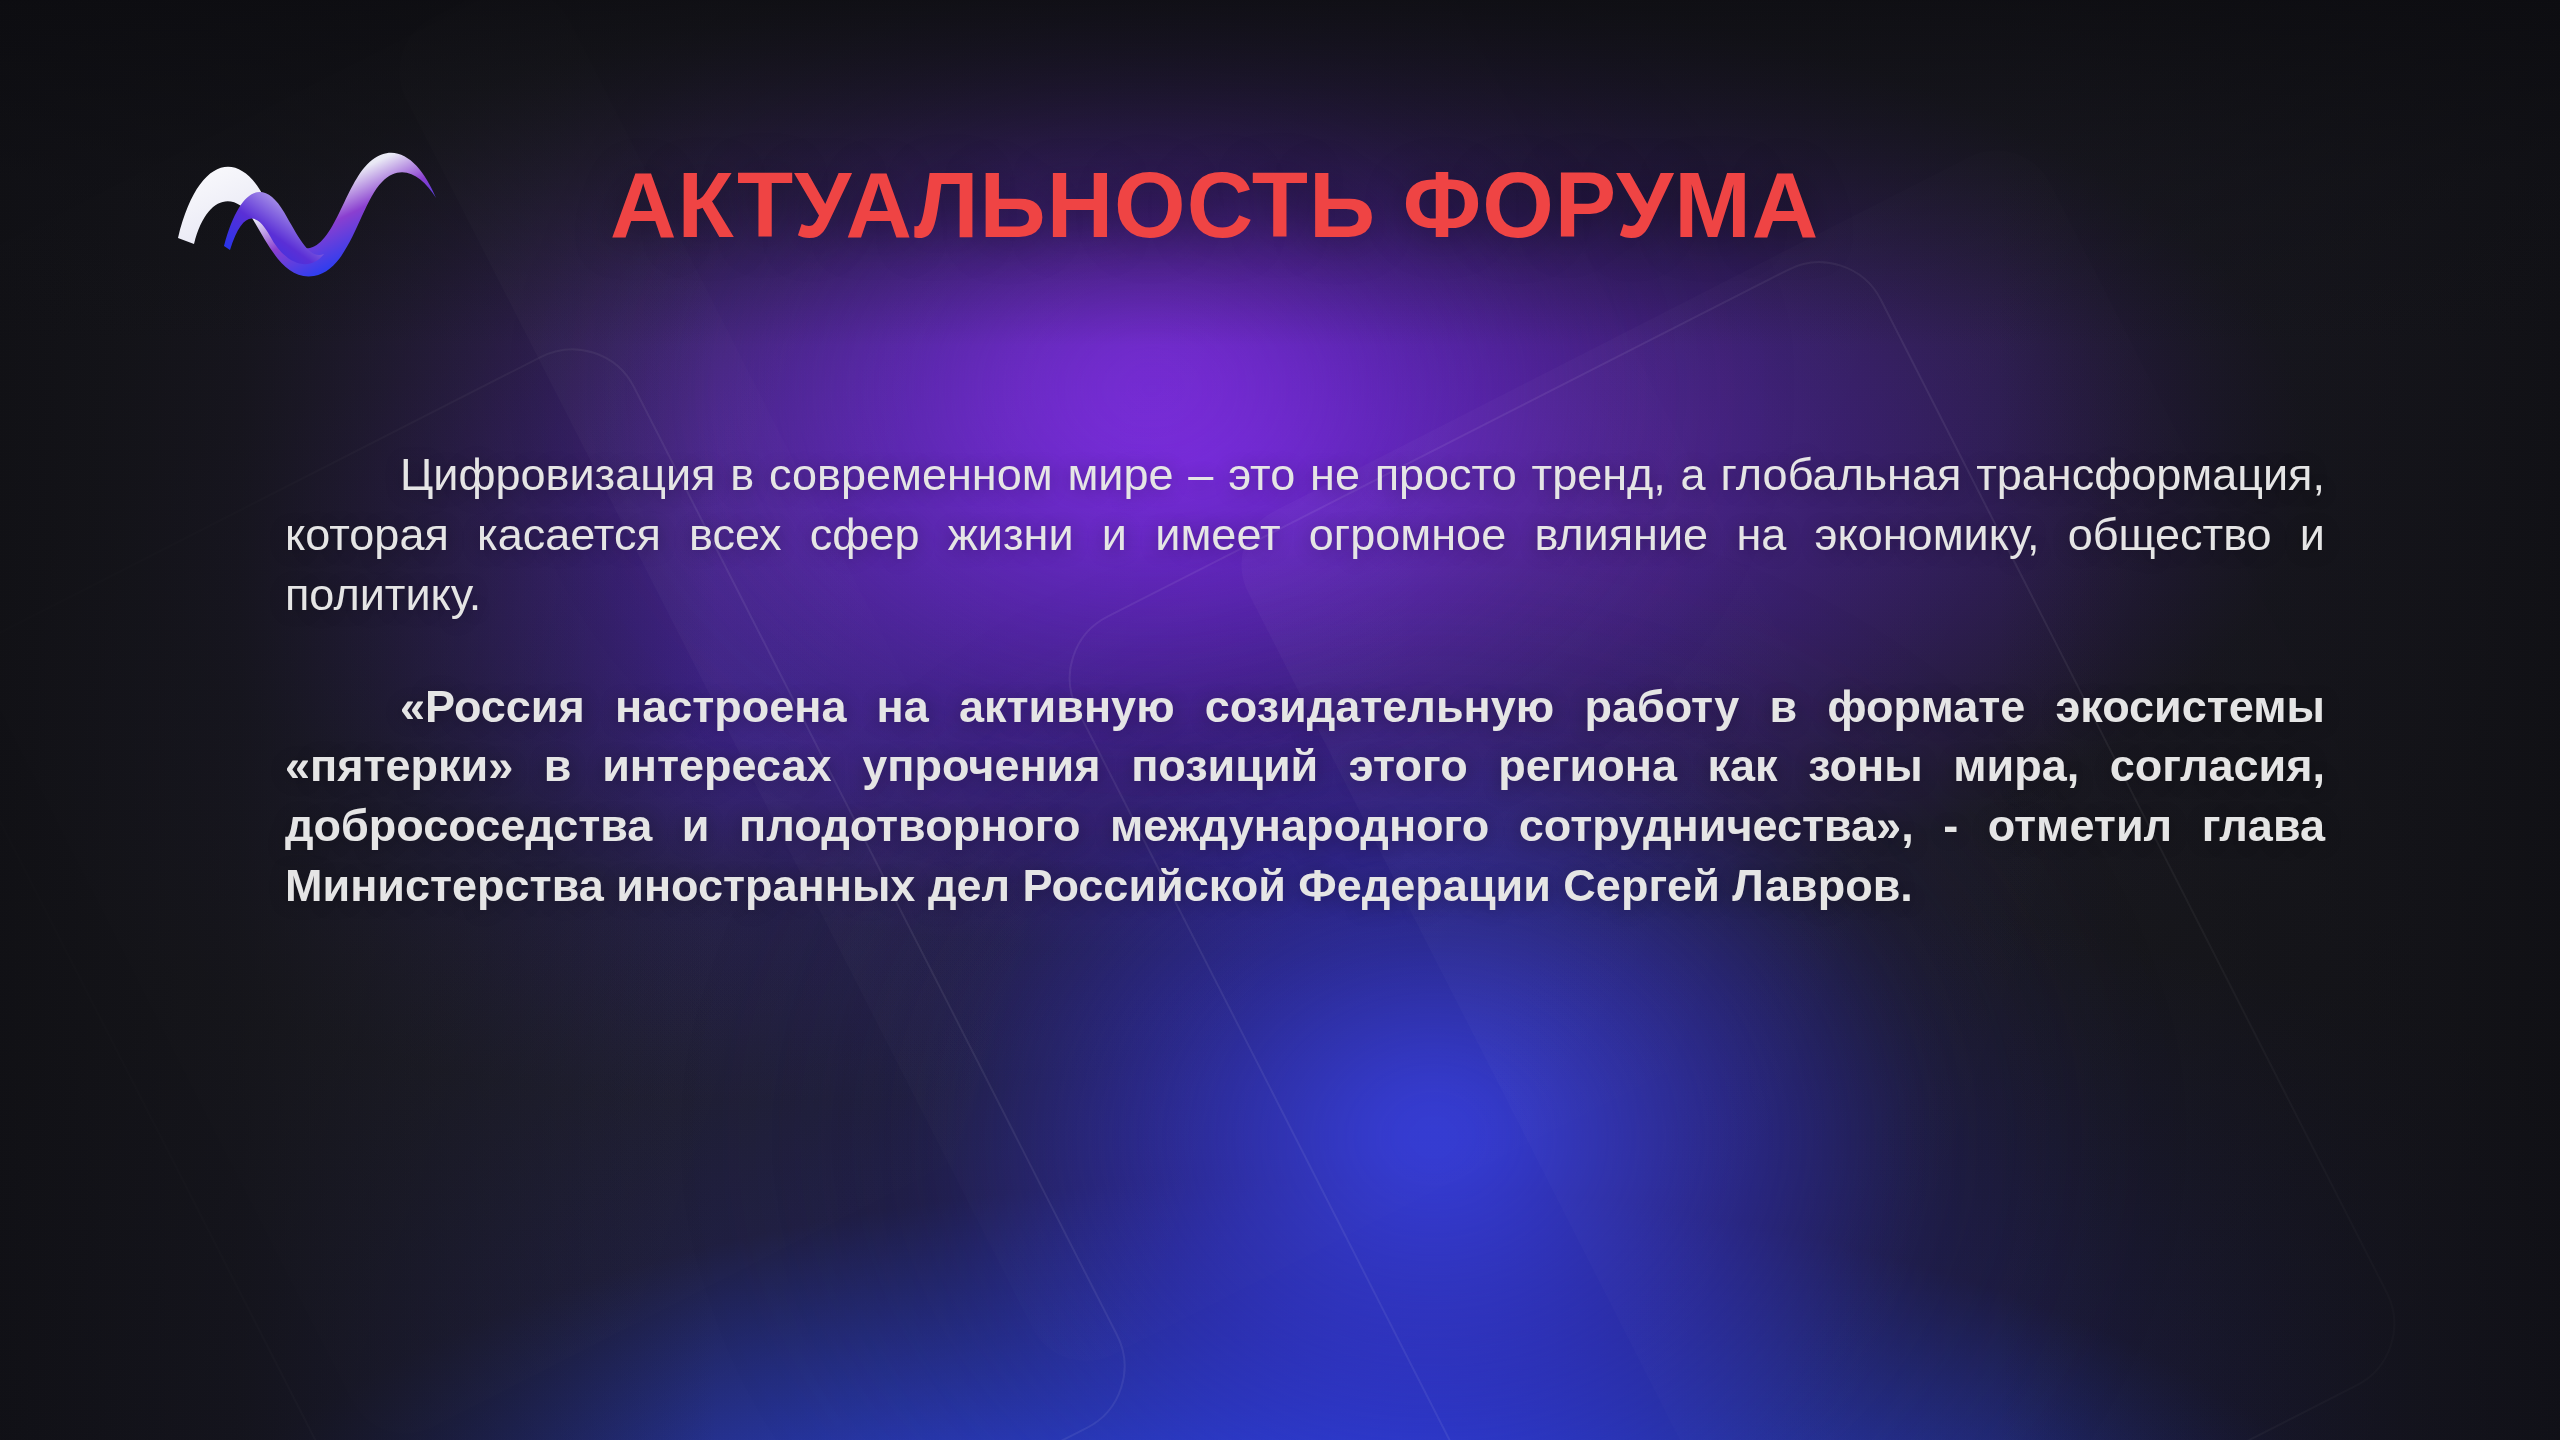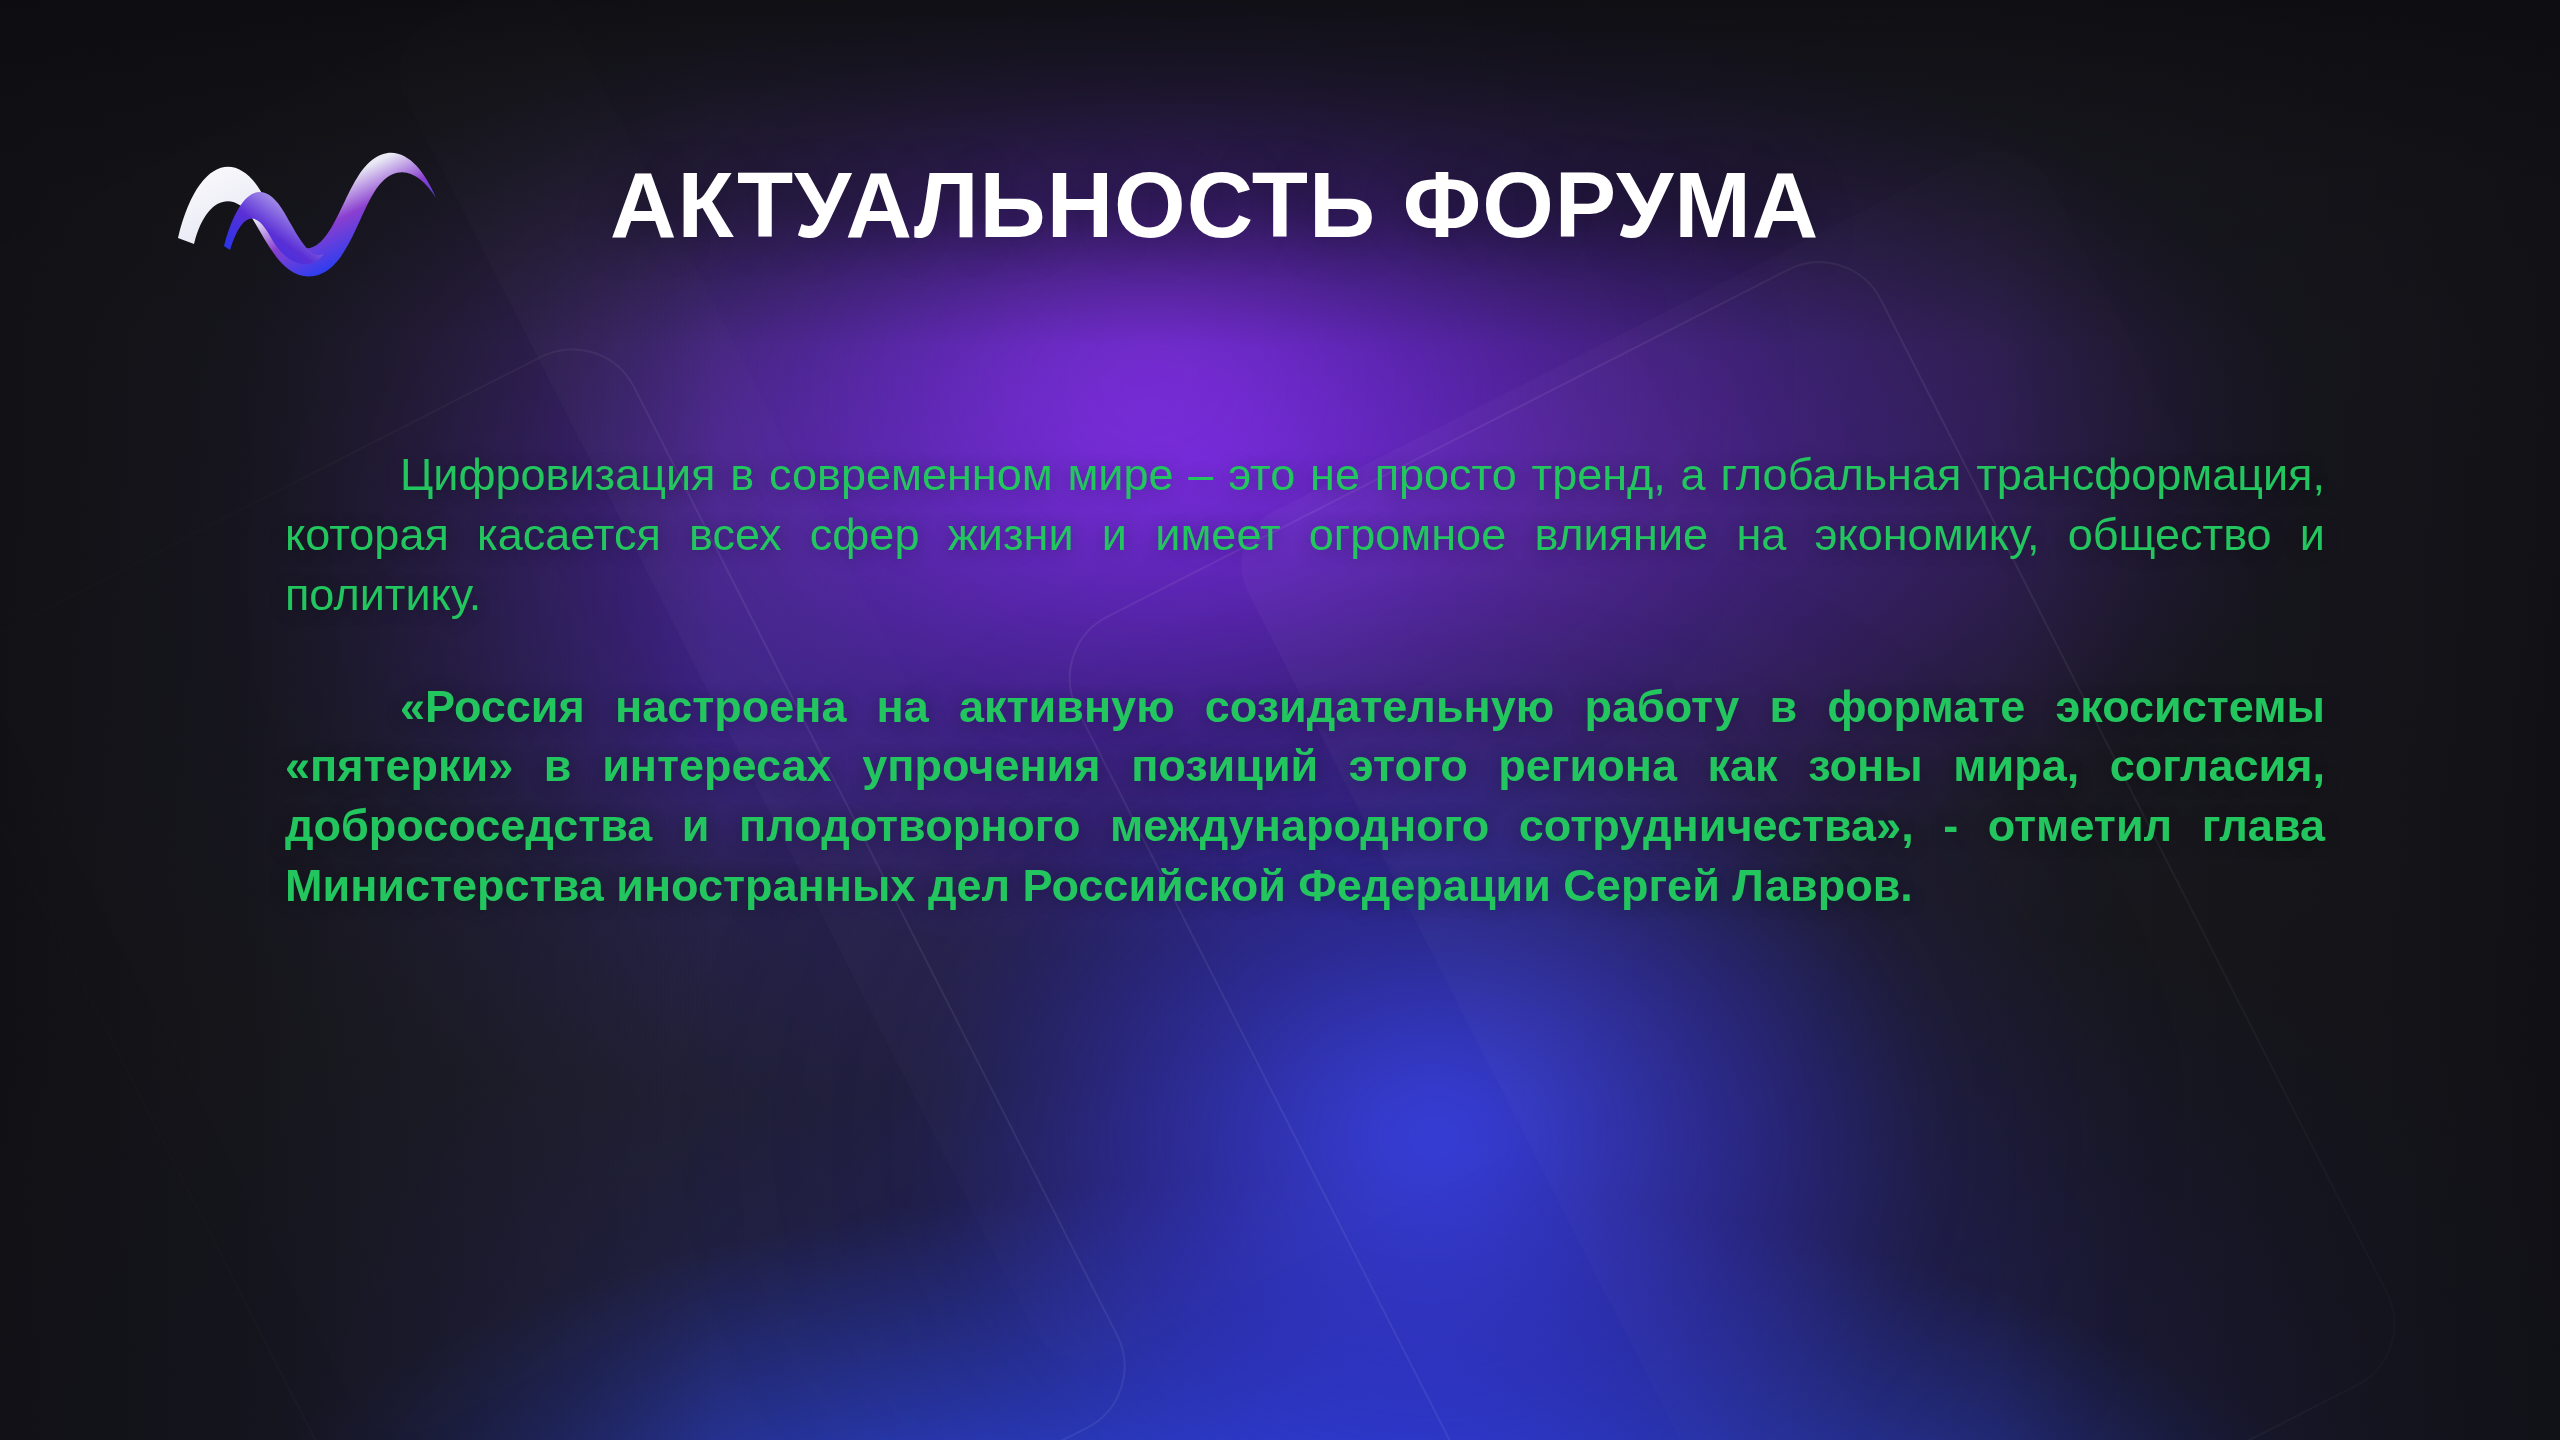--- a/index.html
+++ b/index.html
@@ -126,41 +126,41 @@
     align-items: center;
     justify-content: center;
   }
 
   .slide-title {
     margin: 0;
     font-size: 92px;
     line-height: 1;
     font-weight: bold;
     letter-spacing: 1px;
-    color: #ffffff;
+    color: #ef4444;
     white-space: nowrap;
     text-shadow: 0 4px 40px rgba(0,0,0,0.35);
   }
 
   
   .content {
     position: absolute;
     left: 285px;
     top: 445px;
     width: 2040px;
     color: #f2f2f5;
   }
 
   .para {
     margin: 0 0 52px 0;
     font-size: 45px;
     line-height: 1.33;
     text-align: justify;
     text-indent: 115px;
-    color: #22c55e;
+    color: #e5e5e5;
     text-shadow: 0 2px 18px rgba(0,0,0,0.30);
   }
 
   .para.quote {
     font-weight: bold;
     margin-bottom: 62px;
   }
 
   .para:last-child { margin-bottom: 0; }
 </style>

